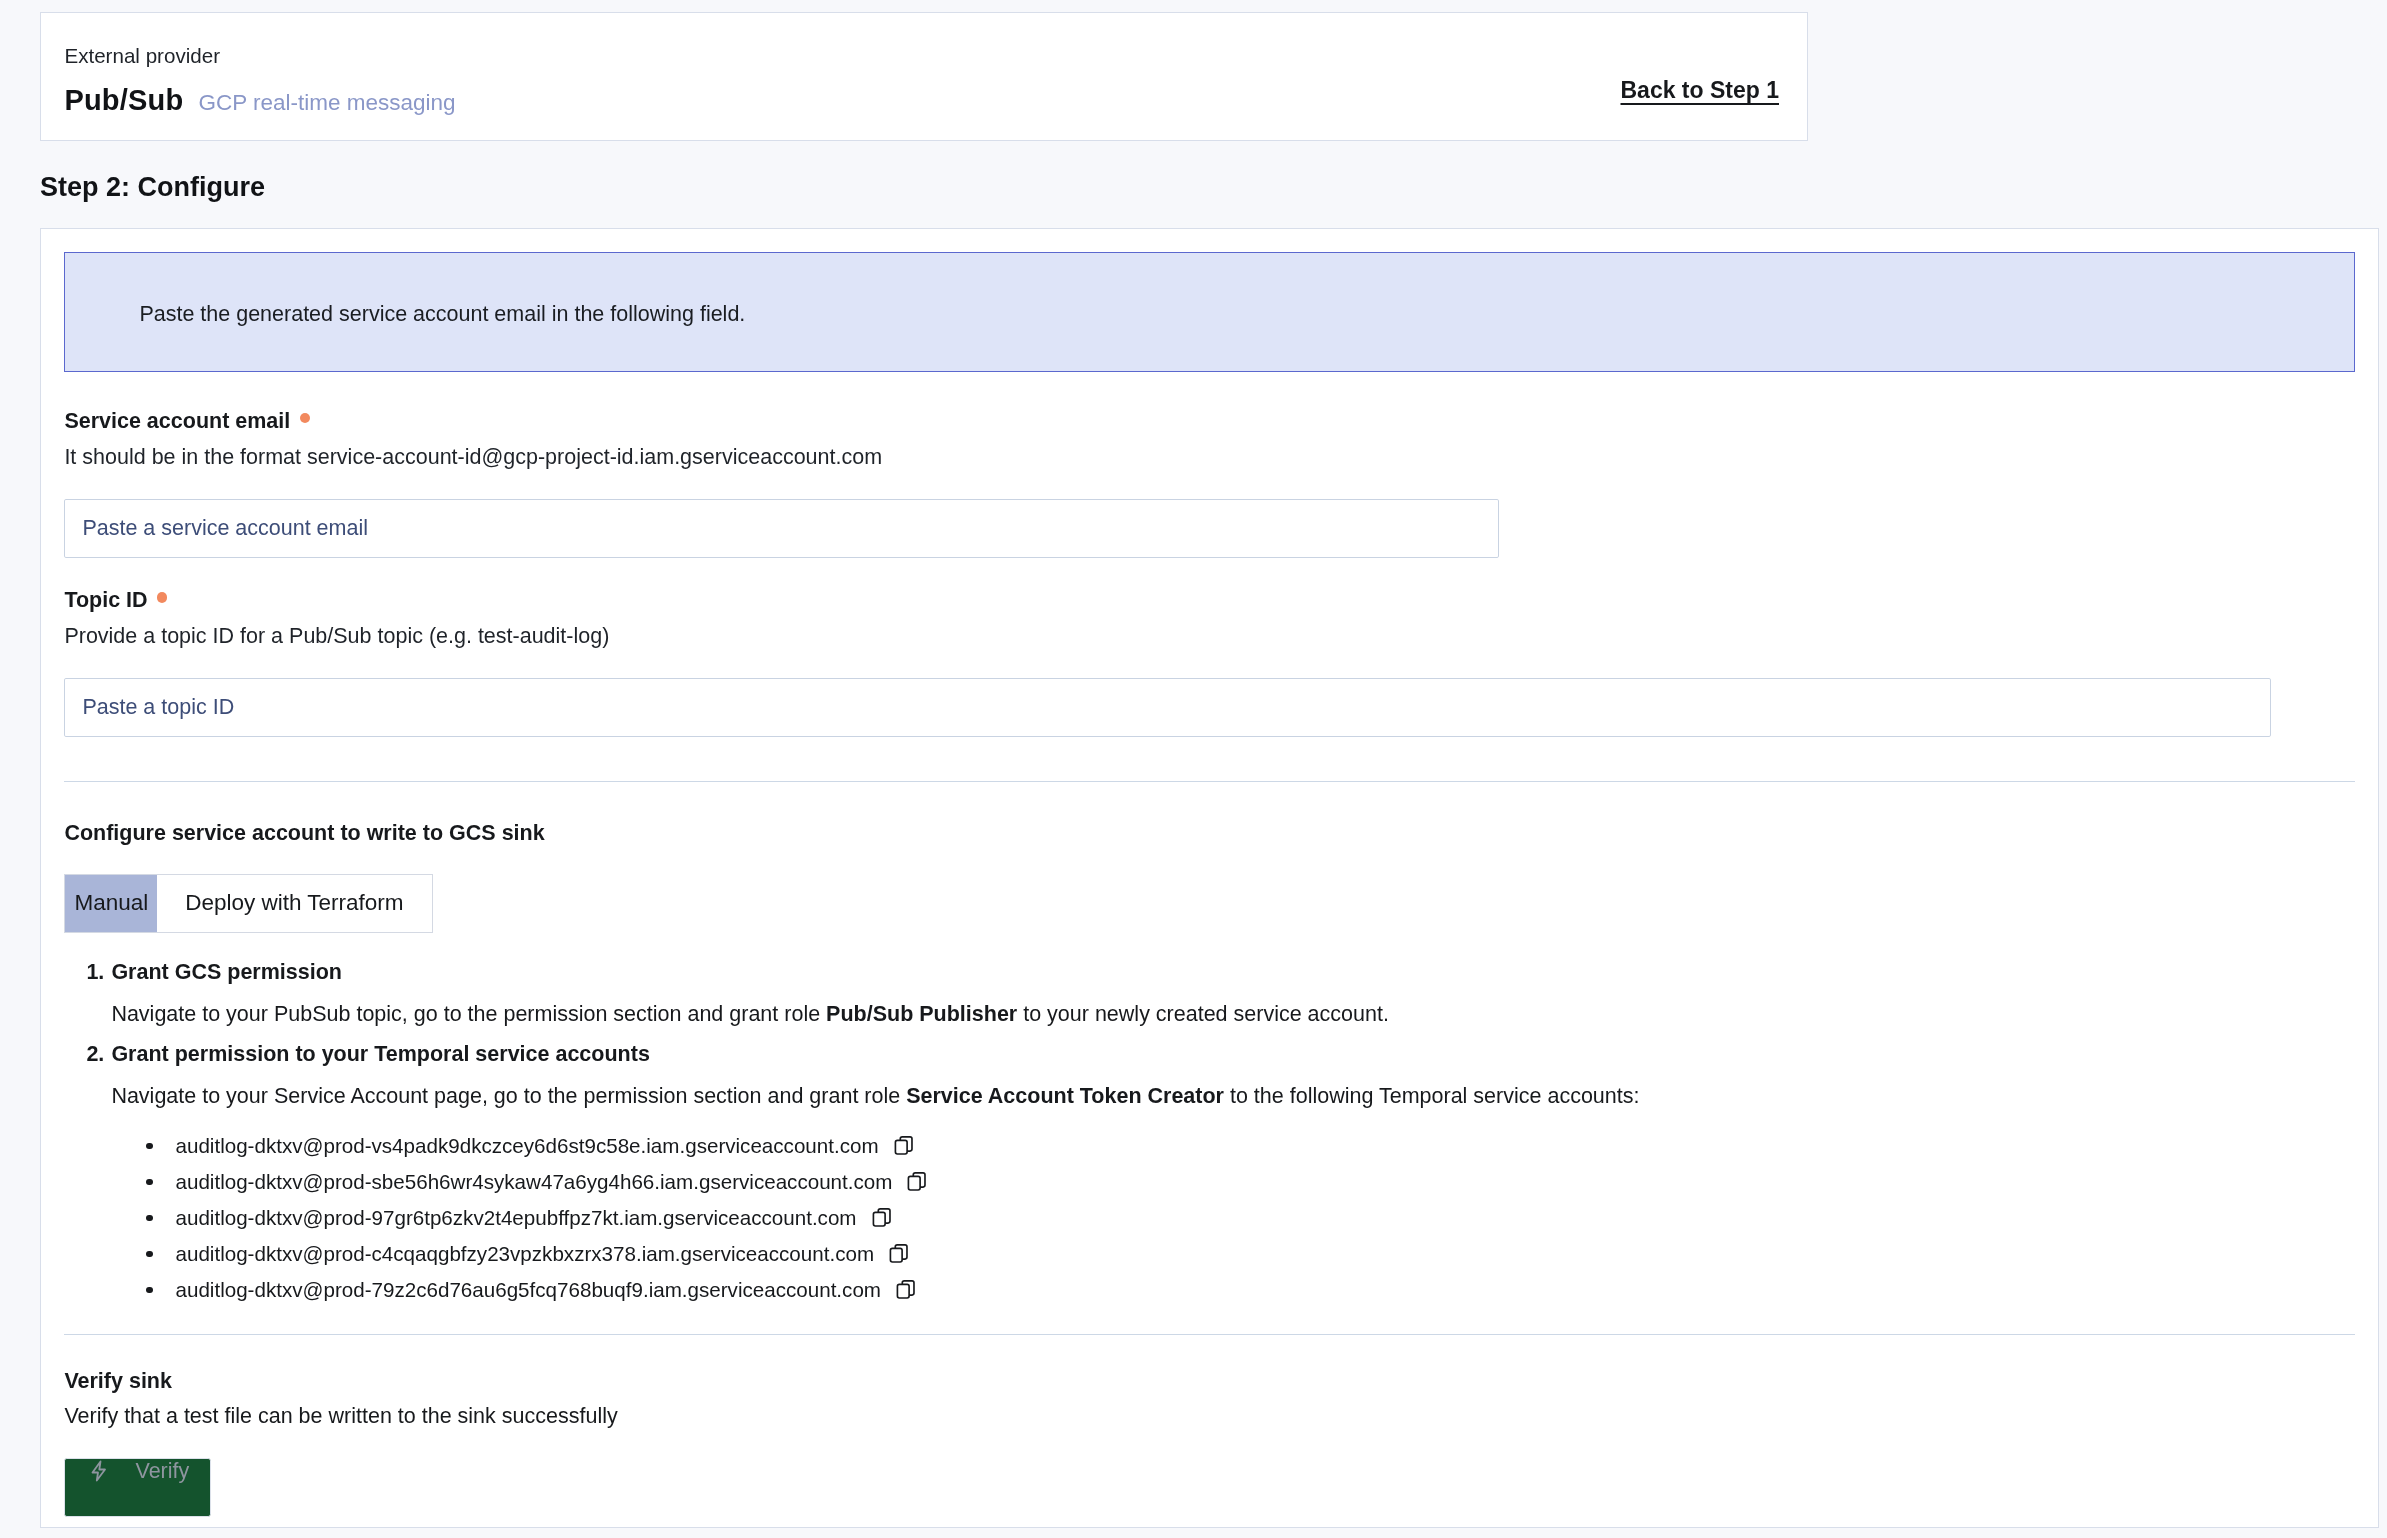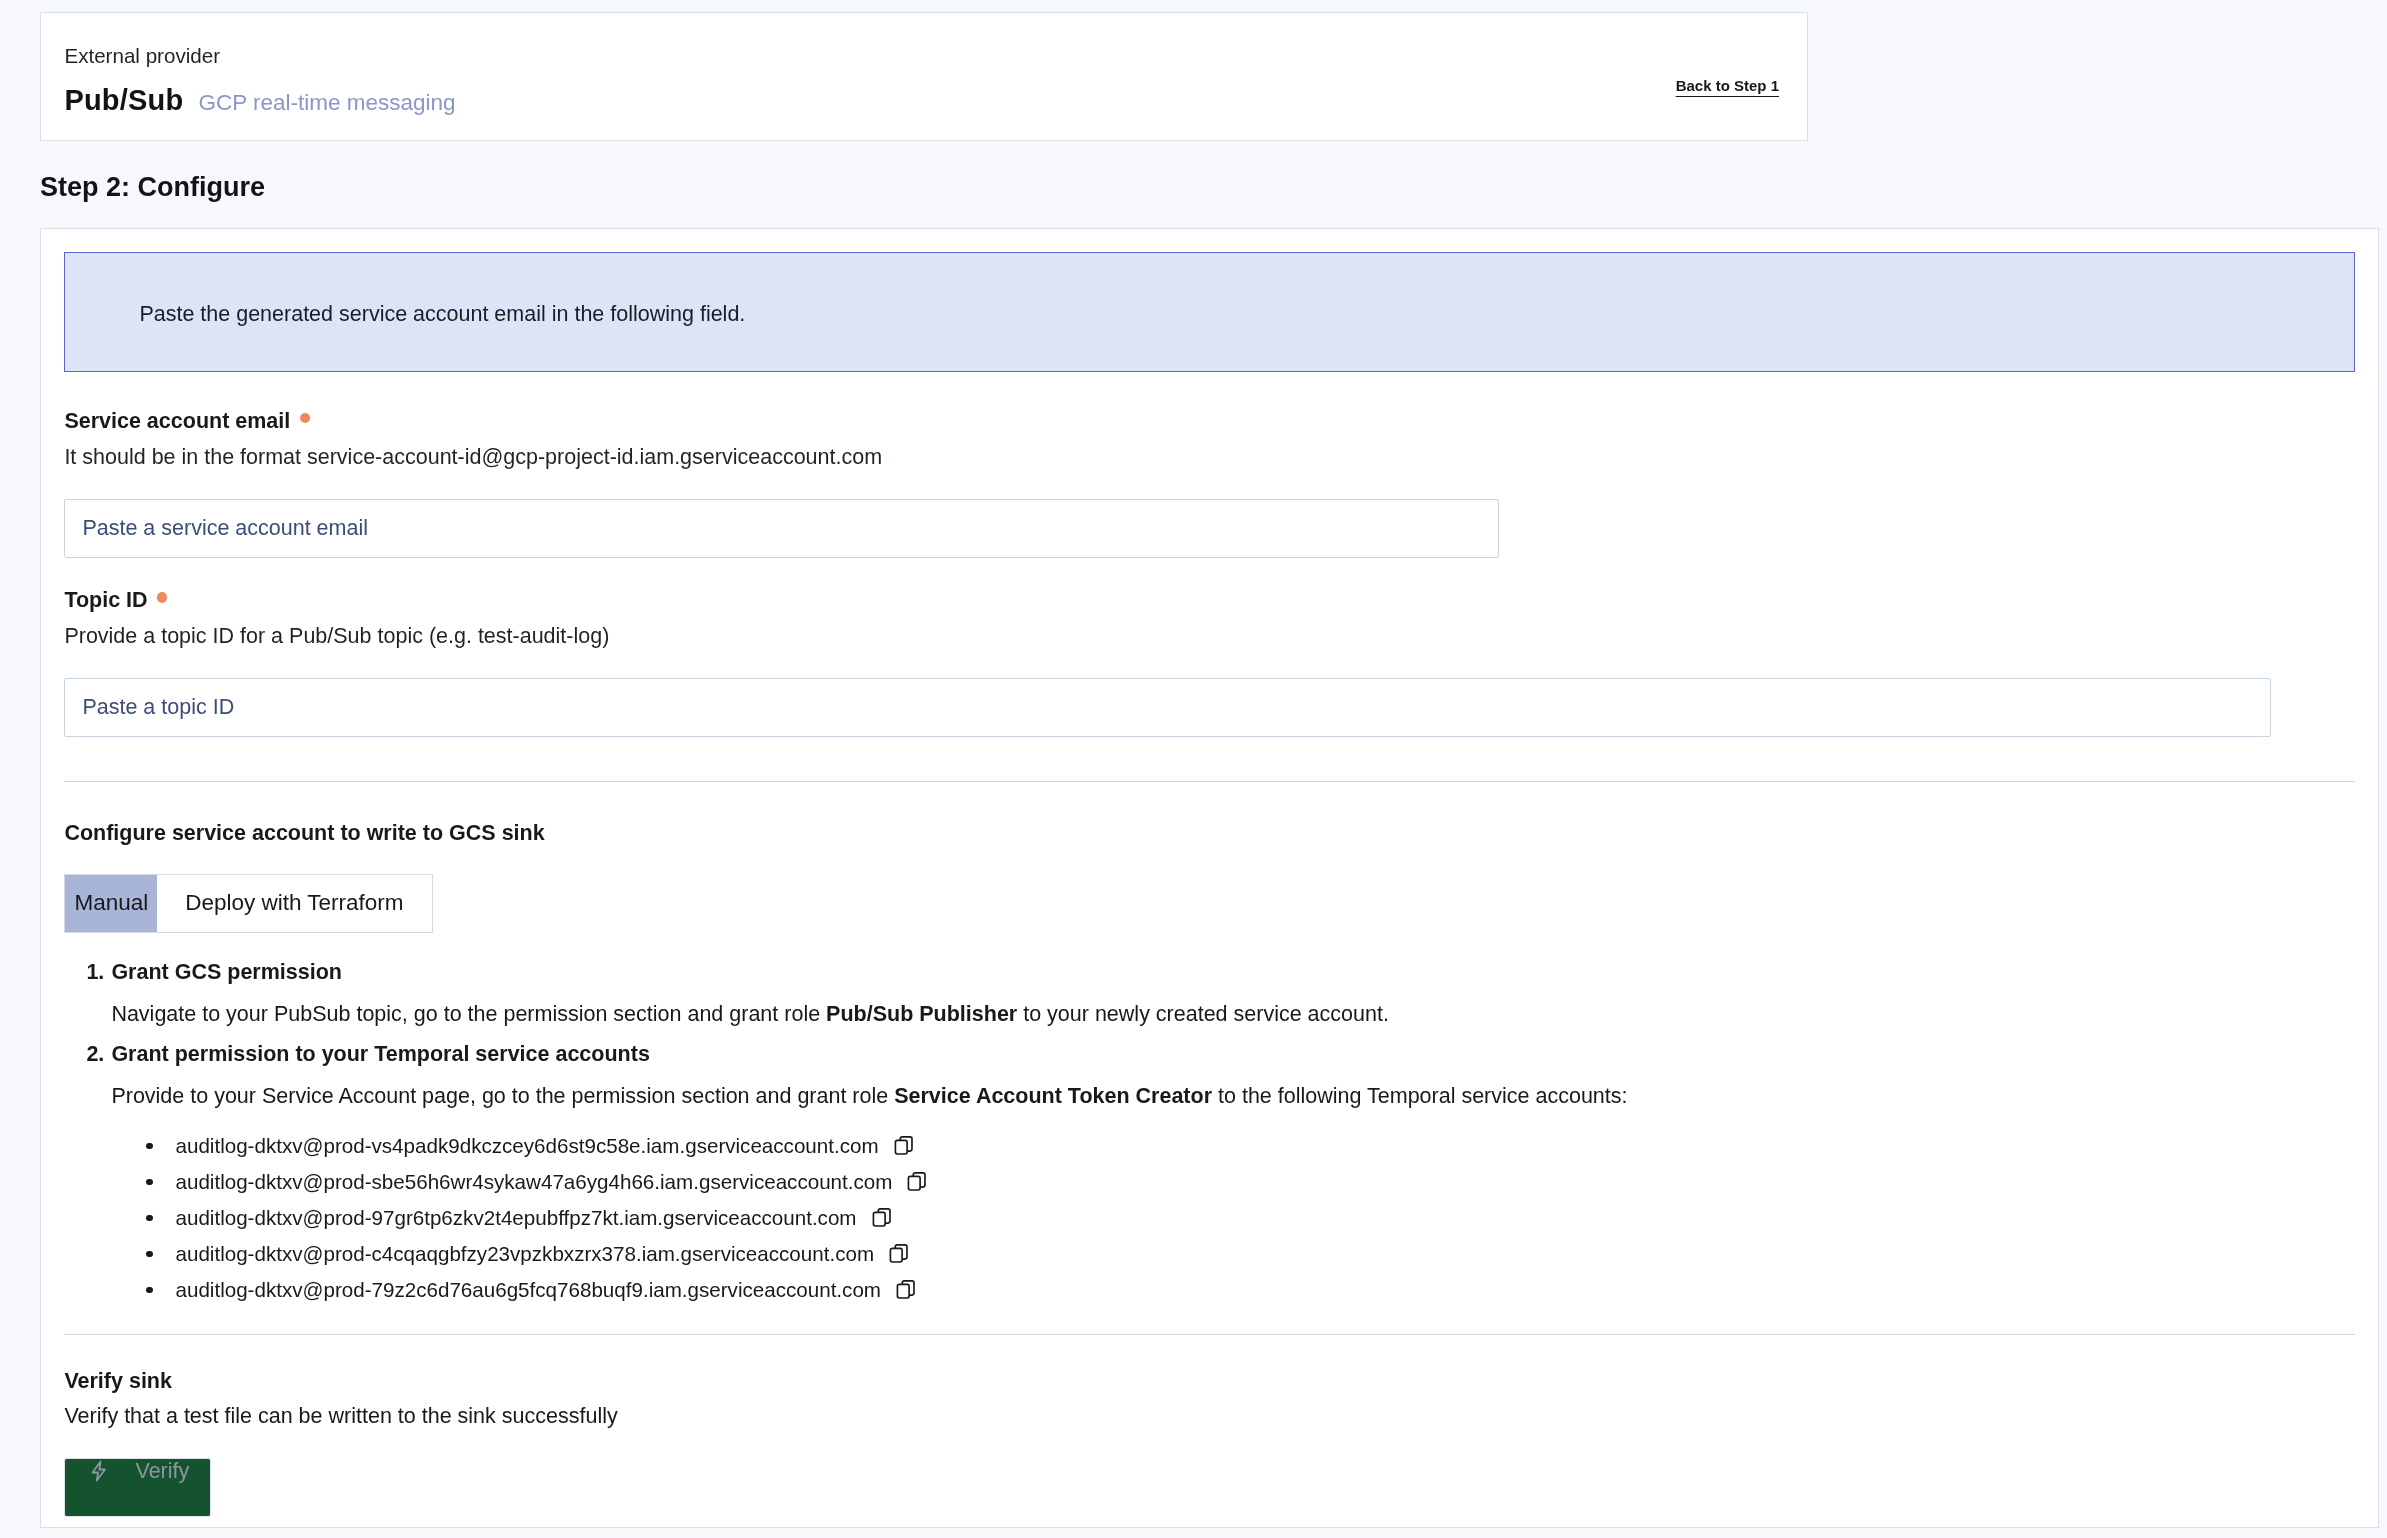--- a/index.html
+++ b/index.html
@@ -20,21 +20,21 @@
     border: 0.9px solid #d8deea;
     padding: 31px 28px 0 23.4px;
   }
   .eyebrow { font-size: 20.6px; color: #1f2329; }
   .title-row { margin-top: 16px; display: flex; align-items: baseline; gap: 15px; }
   .provider-title { font-size: 29px; font-weight: bold; color: #111316; letter-spacing: 0.2px; }
   .provider-subtitle { font-size: 22.5px; color: #8a97c8; }
   .back-link {
     position: absolute;
     right: 28px; top: 64px;
-    font-size: 15px; font-weight: 600;
+    font-size: 23px; font-weight: 600;
     color: #17191c;
     text-decoration: underline;
     text-underline-offset: 4.7px;
     cursor: pointer;
   }
 
   
   .page-heading {
     position: absolute;
     left: 40px; top: 172px;
@@ -217,21 +217,21 @@
         <span class="step-title">Grant GCS permission</span>
       </div>
       <div class="step-body"><span>Navigate to your PubSub topic, go to the permission section and grant role </span><b>Pub/Sub Publisher</b><span> to your newly created service account.</span></div>
     </div>
 
     <div class="step">
       <div class="step-title-row">
         <span class="step-num">2.</span>
         <span class="step-title">Grant permission to your Temporal service accounts</span>
       </div>
-      <div class="step-body"><span>Provide to your Service Account page, go to the permission section and grant role </span><b>Service Account Token Creator</b><span> to the following Temporal service accounts:</span></div>
+      <div class="step-body"><span>Navigate to your Service Account page, go to the permission section and grant role </span><b>Service Account Token Creator</b><span> to the following Temporal service accounts:</span></div>
 
       <ul class="sa-list">
         <li class="sa-item">
           <span class="bullet"></span>
           <span>auditlog-dktxv@prod-vs4padk9dkczcey6d6st9c58e.iam.gserviceaccount.com</span>
           <button class="copy-btn">
             <svg width="23.4" height="23.4" viewBox="0 0 24 24" fill="none" stroke="#17191c" stroke-width="1.7">
               <rect x="3.5" y="6.5" width="12" height="14" rx="2"></rect>
               <path d="M8.5 6.5V5a2 2 0 0 1 2-2h8a2 2 0 0 1 2 2v10.5a2 2 0 0 1-2 2h-3"></path>
             </svg>

